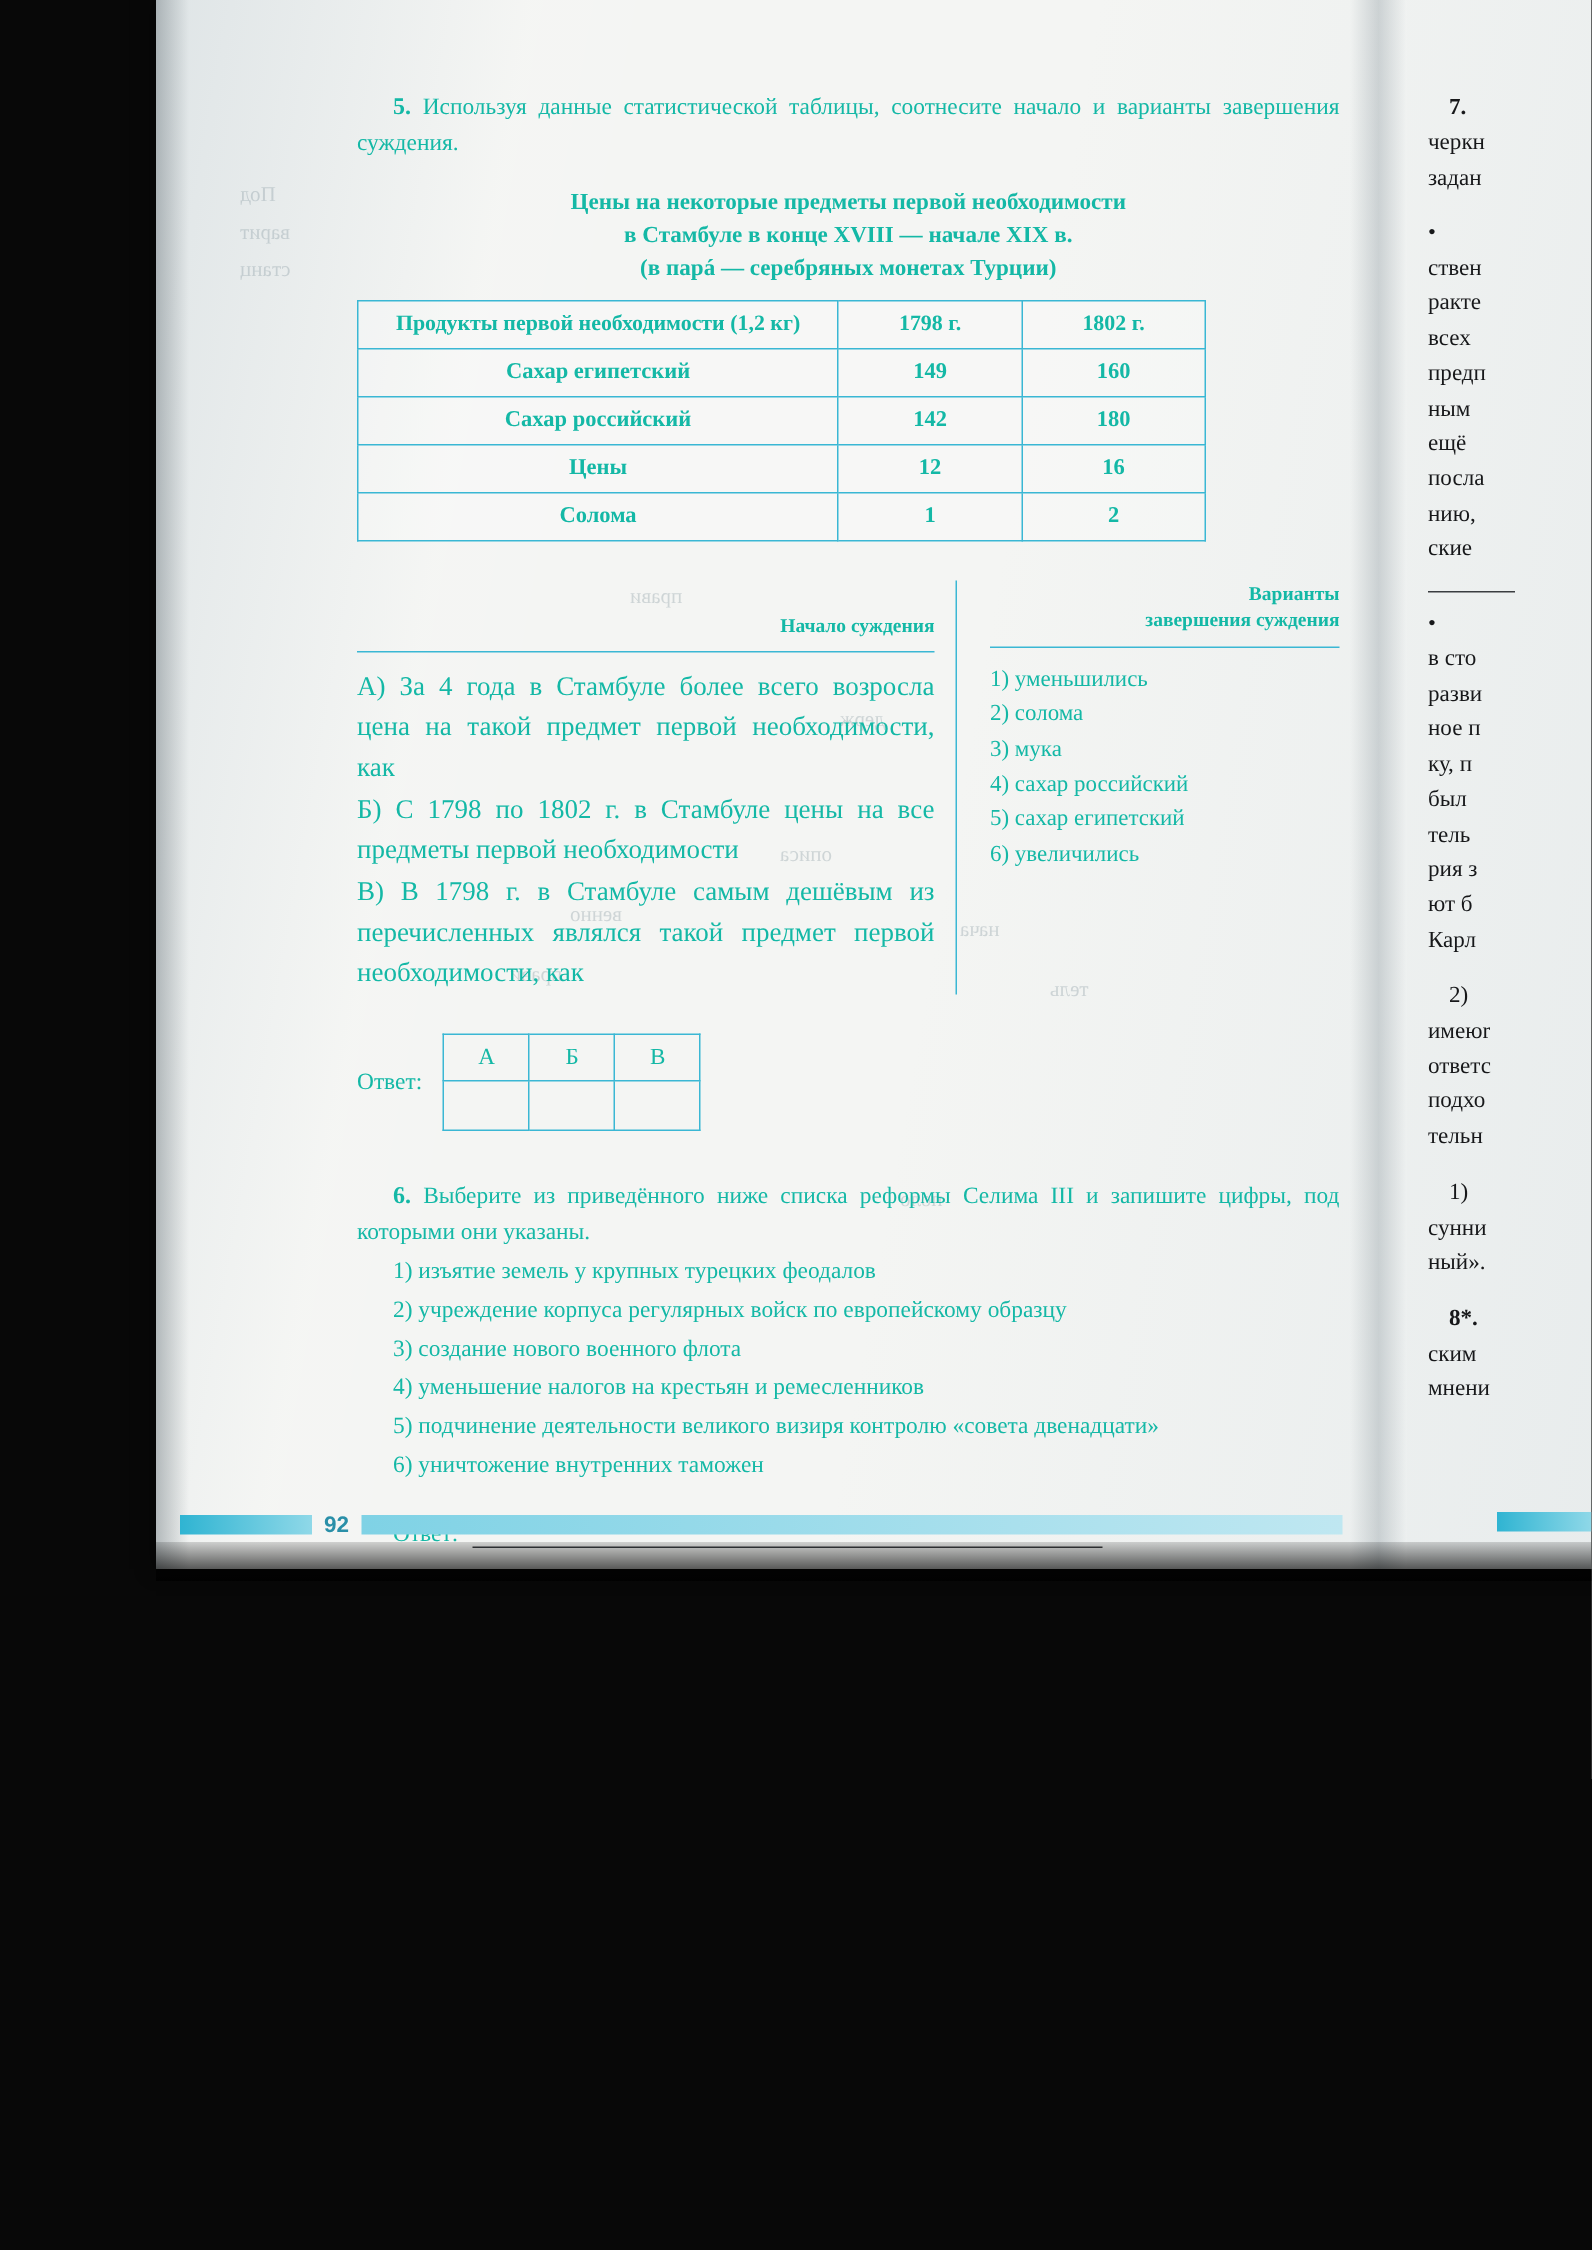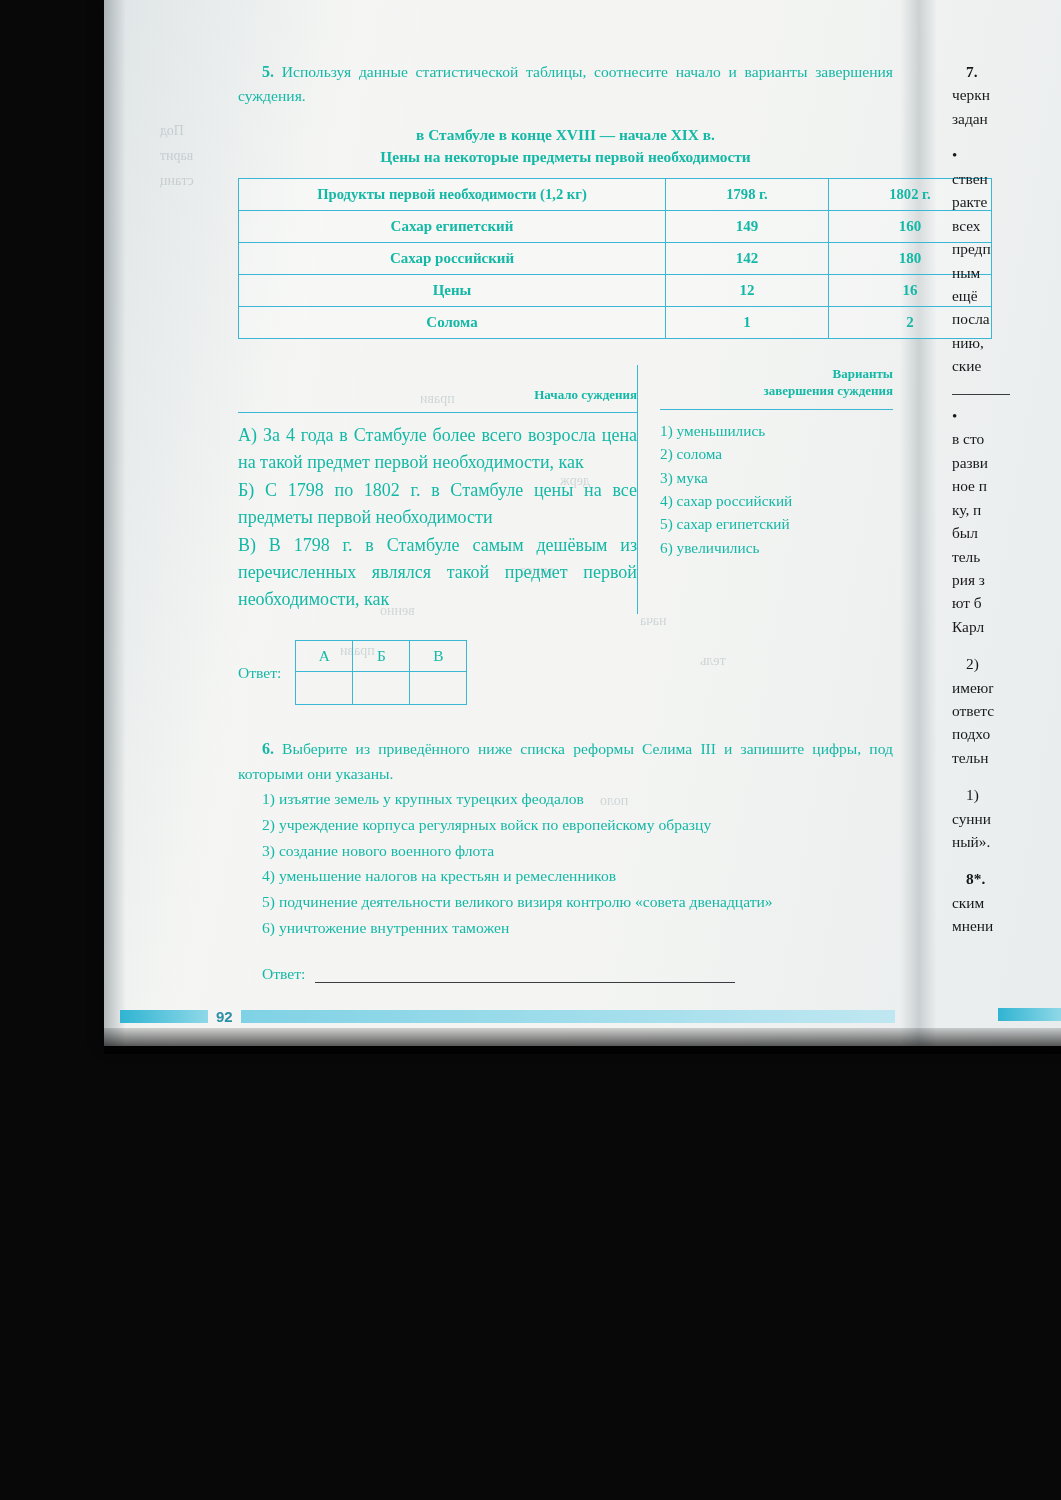--- a/index.html
+++ b/index.html
@@ -85,21 +85,21 @@
   .tbl-caption {
     text-align: center;
     font-weight: bold;
     font-size: 15.4px;
     line-height: 1.42;
     margin: 16px 0 10px 0;
   }
 
   
   table.prices {
-    width: 754px;
+    width: 566px;
     border-collapse: collapse;
     font-size: 15px;
     background: rgba(255,255,255,0.25);
   }
   table.prices td, table.prices th {
     border: 1.6px solid #3ab7d4;
     padding: 7px 6px;
     text-align: center;
     font-weight: bold;
   }
@@ -111,20 +111,21 @@
   table.prices .col-y { width: 137px; }
 
   
   .match {
     margin-top: 26px;
     display: flex;
     width: 655px;
   }
   .match-left {
     width: 400px;
+    padding-right: 14px;
     box-sizing: border-box;
     border-right: 1.5px solid #3ab7d4;
   }
   .match-right {
     width: 255px;
     padding-left: 22px;
     box-sizing: border-box;
   }
   .match-head {
     text-align: right;
@@ -288,22 +289,23 @@
 <div class="ghost" style="left:340px; top:640px;">прави</div>
 <div class="ghost" style="left:700px; top:650px;">тель</div>
 <div class="ghost" style="left:600px; top:790px;">поло</div>
 
 <div class="col-main">
 
   <div>
     <p class="ex-par indent"><span class="ex-num">5.</span> <span>Используя данные статистической таблицы, соотнесите начало и варианты завершения суждения.</span></p>
 
     <div class="tbl-caption">
+      <div>Цены на некоторые предметы первой необходимости</div>
       <div>в Стамбуле в конце XVIII — начале XIX в.</div>
-      <div>Цены на некоторые предметы первой необходимости</div>
+      <div>(в парá — серебряных монетах Турции)</div>
     </div>
 
     <table class="prices">
       <thead>
         <tr>
           <th class="col-prod">Продукты первой необходимости (1,2 кг)</th>
           <th class="col-y">1798 г.</th>
           <th class="col-y">1802 г.</th>
         </tr>
       </thead>

